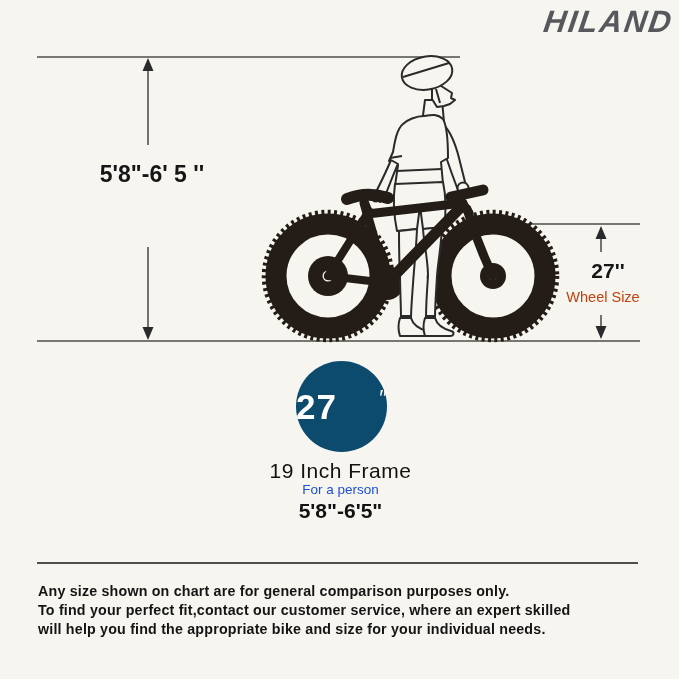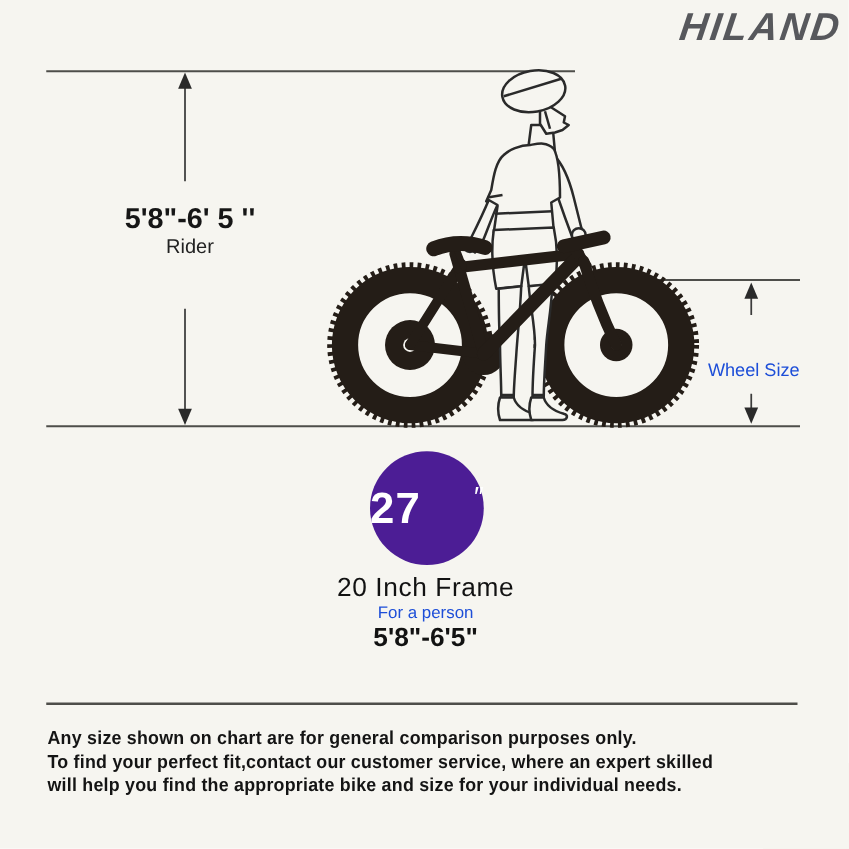--- a/index.html
+++ b/index.html
@@ -25,25 +25,25 @@
   .rider-label{
     left:58px;top:189px;width:188px;
     font-weight:400;font-size:16px;line-height:18px;color:#222;
   }
   .wheel-size{
     left:560px;top:259px;width:96px;
     font-weight:700;font-size:21px;line-height:23px;color:#161616;
   }
   .wheel-label{
     left:555px;top:289px;width:96px;
-    font-weight:400;font-size:14.5px;line-height:16px;color:#1d4ed8;
+    font-weight:400;font-size:14.5px;line-height:16px;color:#c2410c;
   }
   .badge{
     left:296px;top:361px;width:91px;height:91px;border-radius:50%;
-    background:#4c1d95;
+    background:#0c4a6e;
     display:flex;align-items:center;justify-content:space-between;
     color:#fff;
   }
   .badge .val{font-weight:700;font-size:35px;letter-spacing:1px;}
   .badge .unit{font-weight:400;font-size:22px;margin:-18px 0 0 1px;}
   .frame-title{
     left:190px;top:459px;width:301px;
     font-weight:400;font-size:21px;line-height:23px;color:#121212;
     letter-spacing:0.5px;
   }
@@ -161,31 +161,31 @@
       <path d="M366 201 L371 214" stroke-width="5"></path>
       <path d="M347 199 Q367 191 388 198" stroke-width="12"></path>
       <path d="M451 197 L483 190" stroke-width="11"></path>
     </g>
   </svg>
 
   <div class="abs logo">HILAND</div>
 
   <div class="abs rider-range ctr">5'8"-6' 5 ''</div>
   <div class="abs rider-label ctr">
-    <div>Rider</div>
   </div>
 
+  <div class="abs wheel-size ctr">27''</div>
   <div class="abs wheel-label ctr">Wheel Size</div>
 
   <div class="abs badge">
     <span class="val">27</span>
     <span class="unit">″</span>
   </div>
 
-  <div class="abs frame-title ctr">20 Inch Frame</div>
+  <div class="abs frame-title ctr">19 Inch Frame</div>
   <div class="abs frame-sub ctr">For a person</div>
   <div class="abs frame-range ctr">5'8"-6'5"</div>
 
   <div class="abs disclaimer">
     <div>Any size shown on chart are for general comparison purposes only.</div>
     <div>To find your perfect fit,contact our customer service, where an expert skilled</div>
     <div>will help you find the appropriate bike and size for your individual needs.</div>
   </div>
 
 </div>

